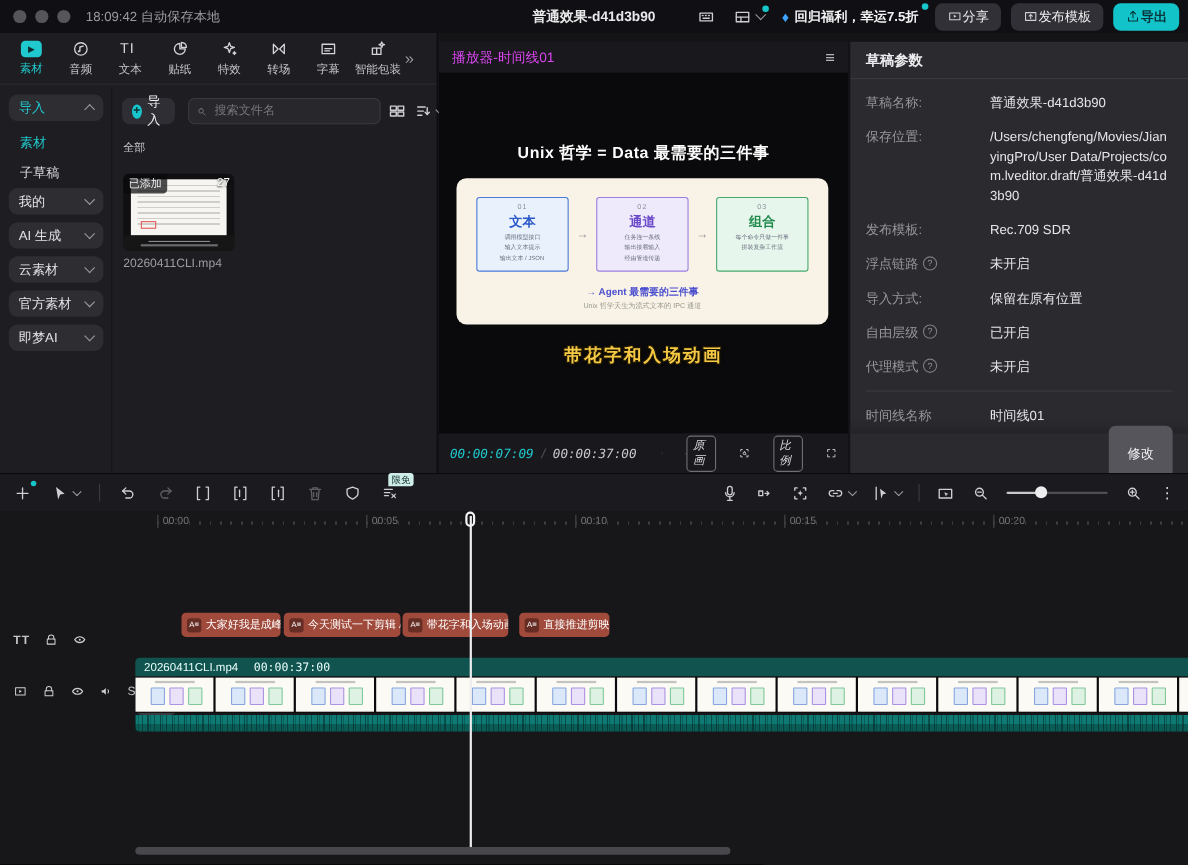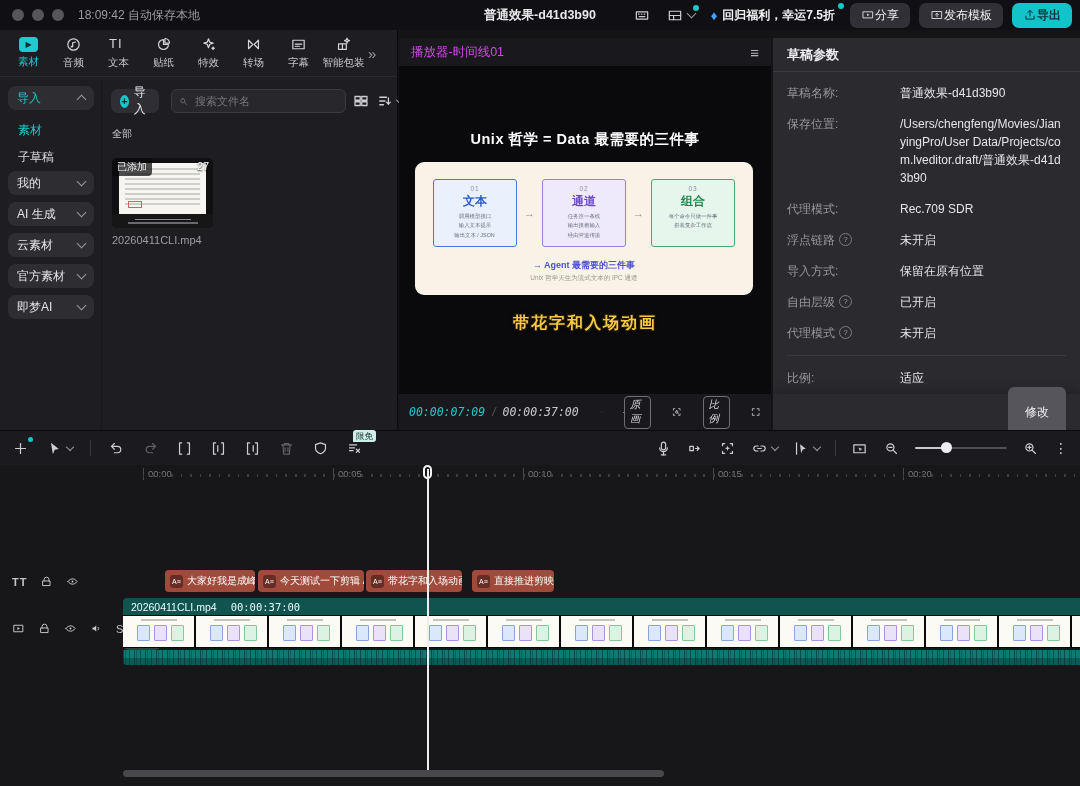--- a/index.html
+++ b/index.html
@@ -136,21 +136,21 @@
   .ruler{position:absolute;left:0;top:0;right:0;height:20px;}
   .ruler::after{content:"";position:absolute;left:143px;right:0;top:9px;height:3px;
     background:repeating-linear-gradient(90deg,#3c3c41 0 1.5px,transparent 1.5px 9.5px);}
   .rlab{position:absolute;top:3px;color:#77777b;font-size:9.5px;border-left:1px solid #4a4a4f;padding-left:4px;line-height:12px;}
   .trackcol{position:absolute;left:0;top:20px;bottom:0;width:120px;}
   .tc-row{position:absolute;left:12px;display:flex;align-items:center;gap:13px;color:#c4c4c8;}
   .tc-row .icn{width:13px;height:13px;}
   .tc-tt{font-size:11px;font-weight:700;letter-spacing:1px;color:#c4c4c8;}
   .tc-s{font-size:11px;color:#c4c4c8;}
   .cover{position:absolute;left:123px;top:147px;width:38px;height:38px;background:#3a3a40;border-radius:6px;color:#e4e4e7;font-size:12px;display:flex;align-items:center;justify-content:center;}
-  .tclip{position:absolute;top:105px;height:22px;background:#a04a3c;border-radius:4px;display:flex;align-items:center;gap:4px;padding:0 5px;box-sizing:border-box;overflow:hidden;cursor:pointer;}
+  .tclip{position:absolute;top:92px;height:22px;background:#a04a3c;border-radius:4px;display:flex;align-items:center;gap:4px;padding:0 5px;box-sizing:border-box;overflow:hidden;cursor:pointer;}
   .tclip .tbadge{flex:0 0 13px;height:13px;background:rgba(30,10,6,.45);border-radius:3px;color:#fff;font-size:7px;line-height:13px;text-align:center;}
   .tclip .ttxt{color:#fff;font-size:10px;white-space:nowrap;}
   .vhead{position:absolute;left:123px;right:0;top:133px;height:17px;background:#11544f;border-radius:4px 0 0 0;display:flex;align-items:center;gap:14px;padding-left:8px;color:#e9fdfc;font-size:10.5px;}
   .fstrip{position:absolute;left:123px;right:0;top:150px;height:33px;background:#0a0a0c;overflow:hidden;white-space:nowrap;}
   .frame{display:inline-block;position:relative;width:71px;height:31px;margin:1px 2px 0 0;background:#fbfaf5;vertical-align:top;}
   .frame i{position:absolute;top:3px;left:18px;width:36px;height:1.5px;background:#c4c4be;}
   .frame .bx{position:absolute;top:9px;width:11px;height:14px;border-radius:1px;}
   .frame .b1{left:14px;background:#dbe8f9;border:1px solid #88a6dd;}
   .frame .b2{left:31px;background:#e9e2f9;border:1px solid #ab92e2;}
   .frame .b3{left:48px;background:#ddf2e3;border:1px solid #83c79b;}
@@ -491,40 +491,44 @@
     <div class="rp-body" id="paramRows">
         <div class="rp-row">
           <span class="rp-lab">草稿名称:</span>
           <span class="rp-val">普通效果-d41d3b90</span>
         </div>
         <div class="rp-row">
           <span class="rp-lab">保存位置:</span>
           <span class="rp-val">/Users/chengfeng/Movies/JianyingPro/User Data/Projects/com.lveditor.draft/普通效果-d41d3b90</span>
         </div>
         <div class="rp-row">
-          <span class="rp-lab">代理模式:</span>
+          <span class="rp-lab">发布模板:</span>
           <span class="rp-val">Rec.709 SDR</span>
         </div>
         <div class="rp-row">
           <span class="rp-lab">浮点链路<span class="help">?</span></span>
           <span class="rp-val">未开启</span>
         </div>
         <div class="rp-row">
           <span class="rp-lab">导入方式:</span>
           <span class="rp-val">保留在原有位置</span>
         </div>
         <div class="rp-row">
           <span class="rp-lab">自由层级<span class="help">?</span></span>
           <span class="rp-val">已开启</span>
         </div>
         <div class="rp-row">
           <span class="rp-lab">代理模式<span class="help">?</span></span>
           <span class="rp-val">未开启</span>
         </div>
         <div class="rp-div"></div>
+        <div class="rp-row">
+          <span class="rp-lab">时间线名称</span>
+          <span class="rp-val">时间线01</span>
+        </div>
         <div class="rp-row">
           <span class="rp-lab">比例:</span>
           <span class="rp-val">适应</span>
         </div>
       </div>
     <div class="rp-foot">
       <span class="modify">修改</span>
     </div>
   </div>
 

